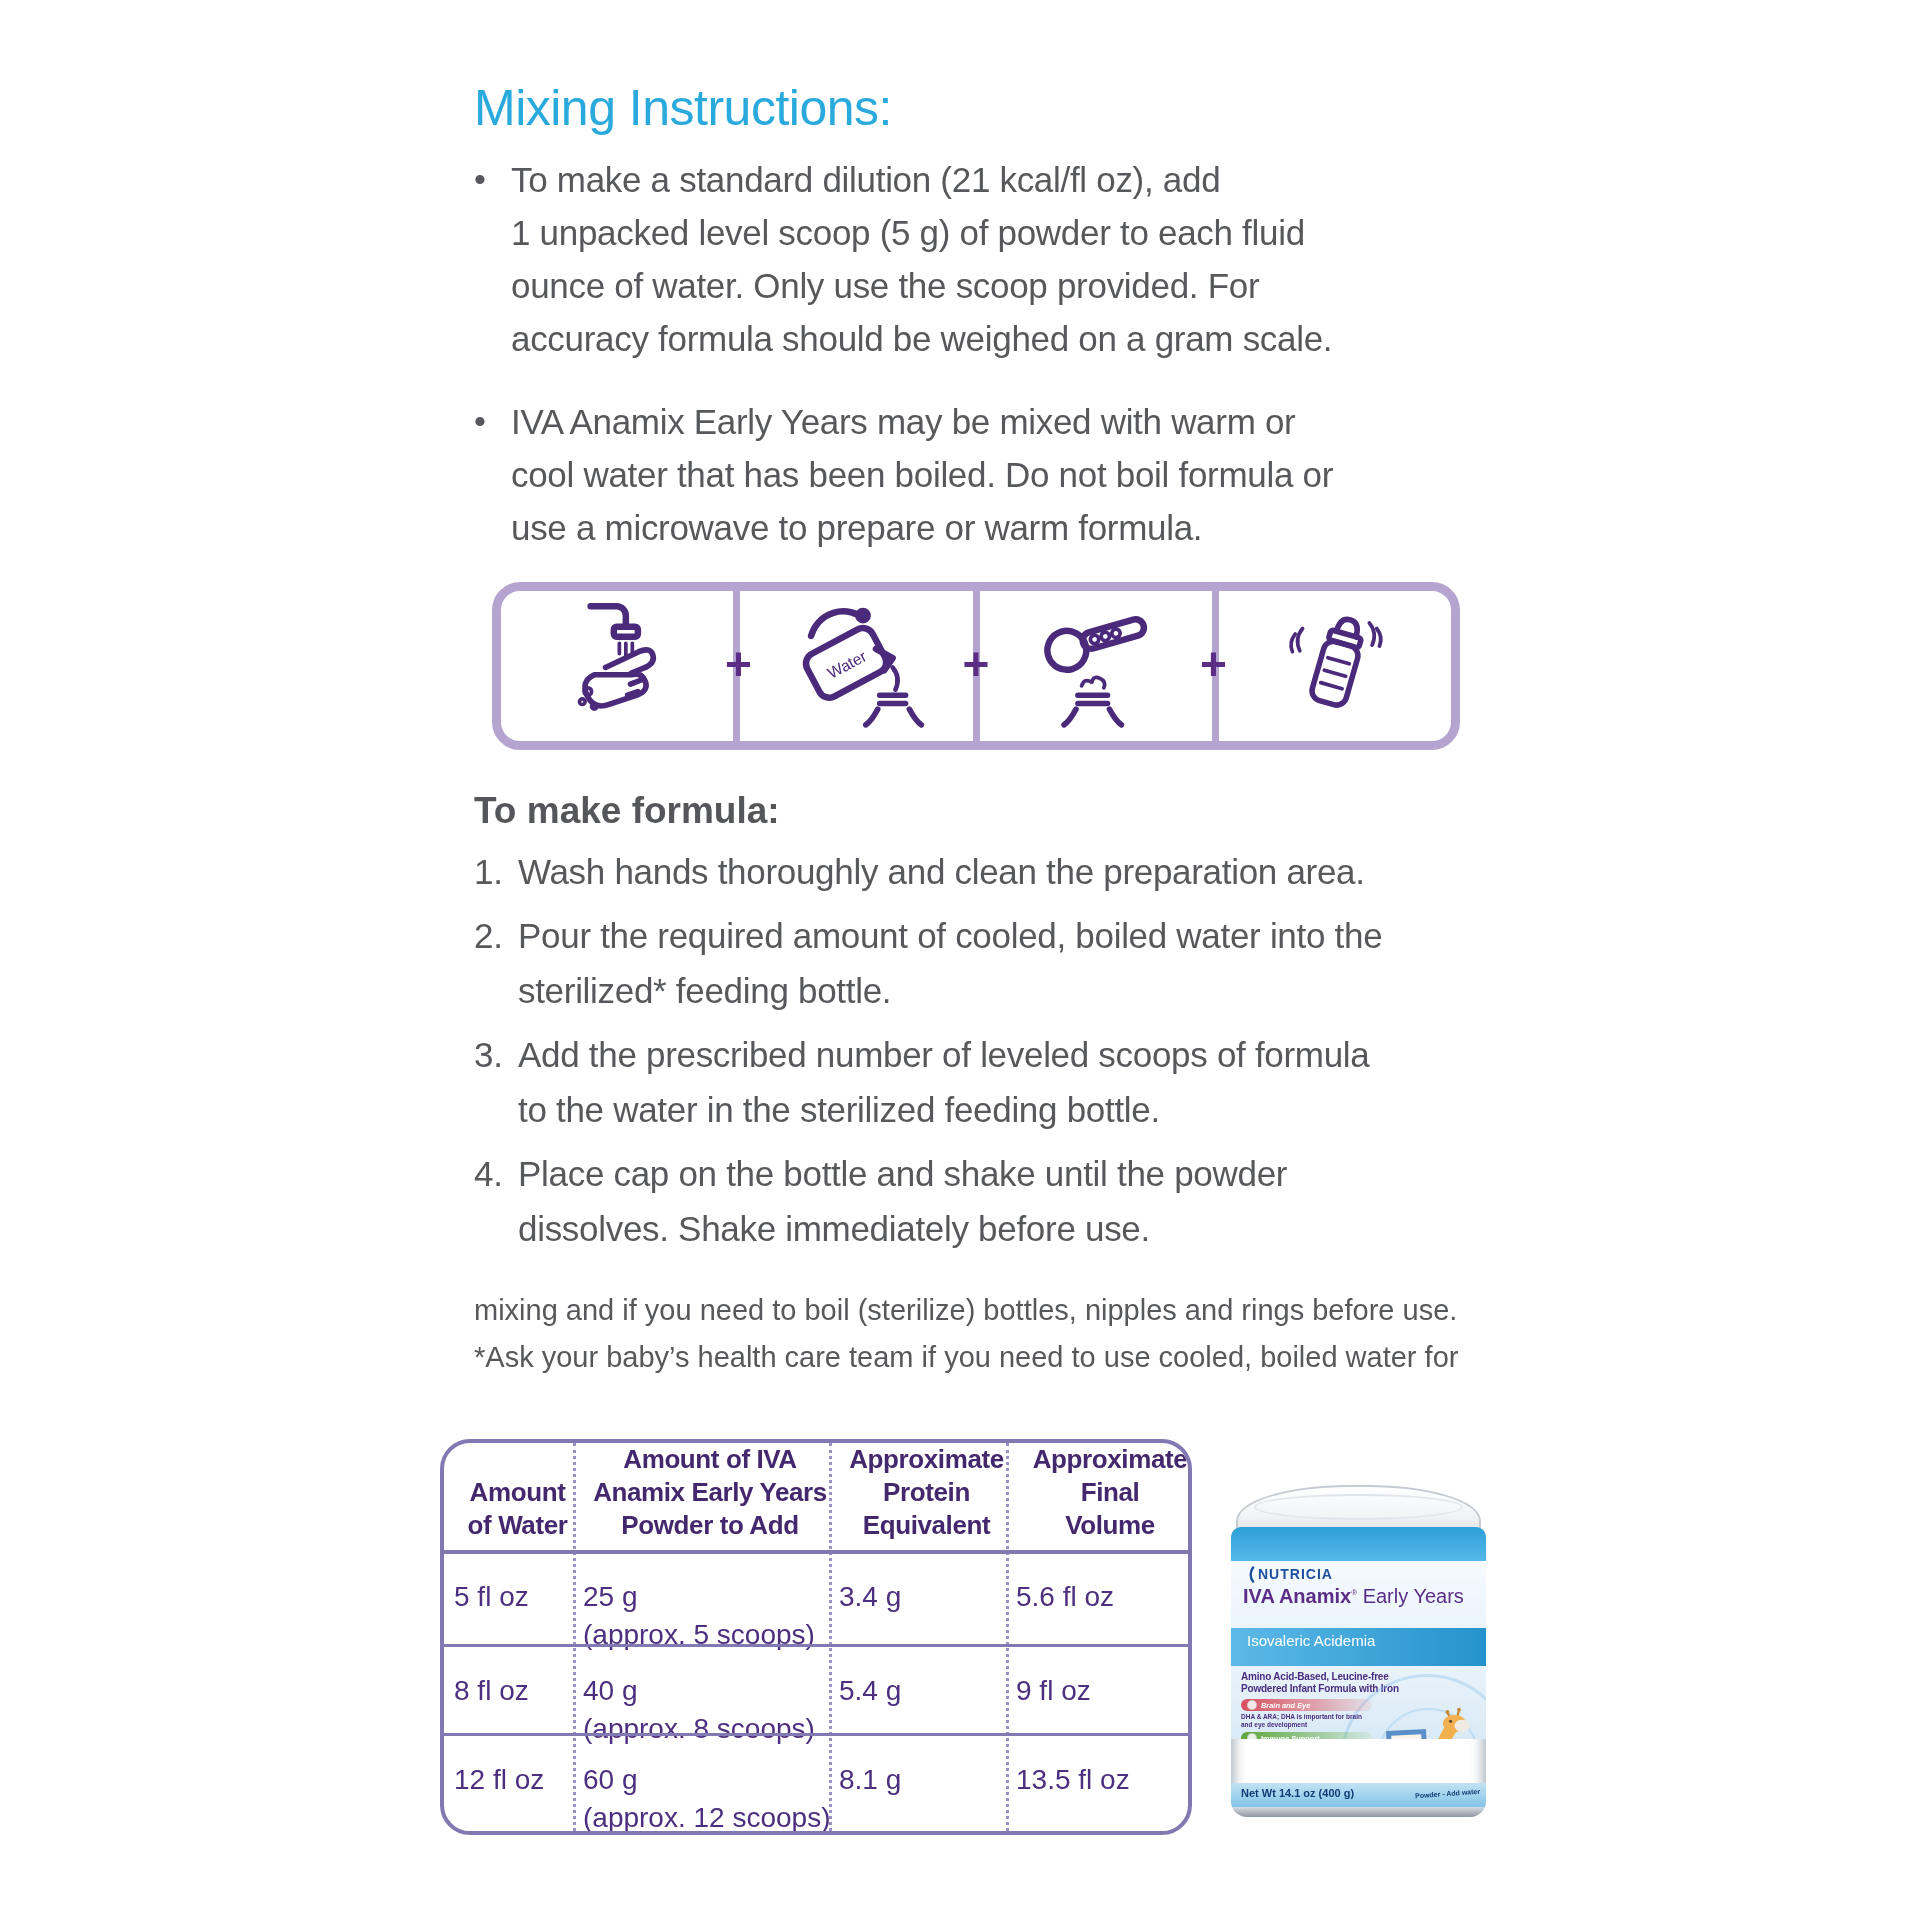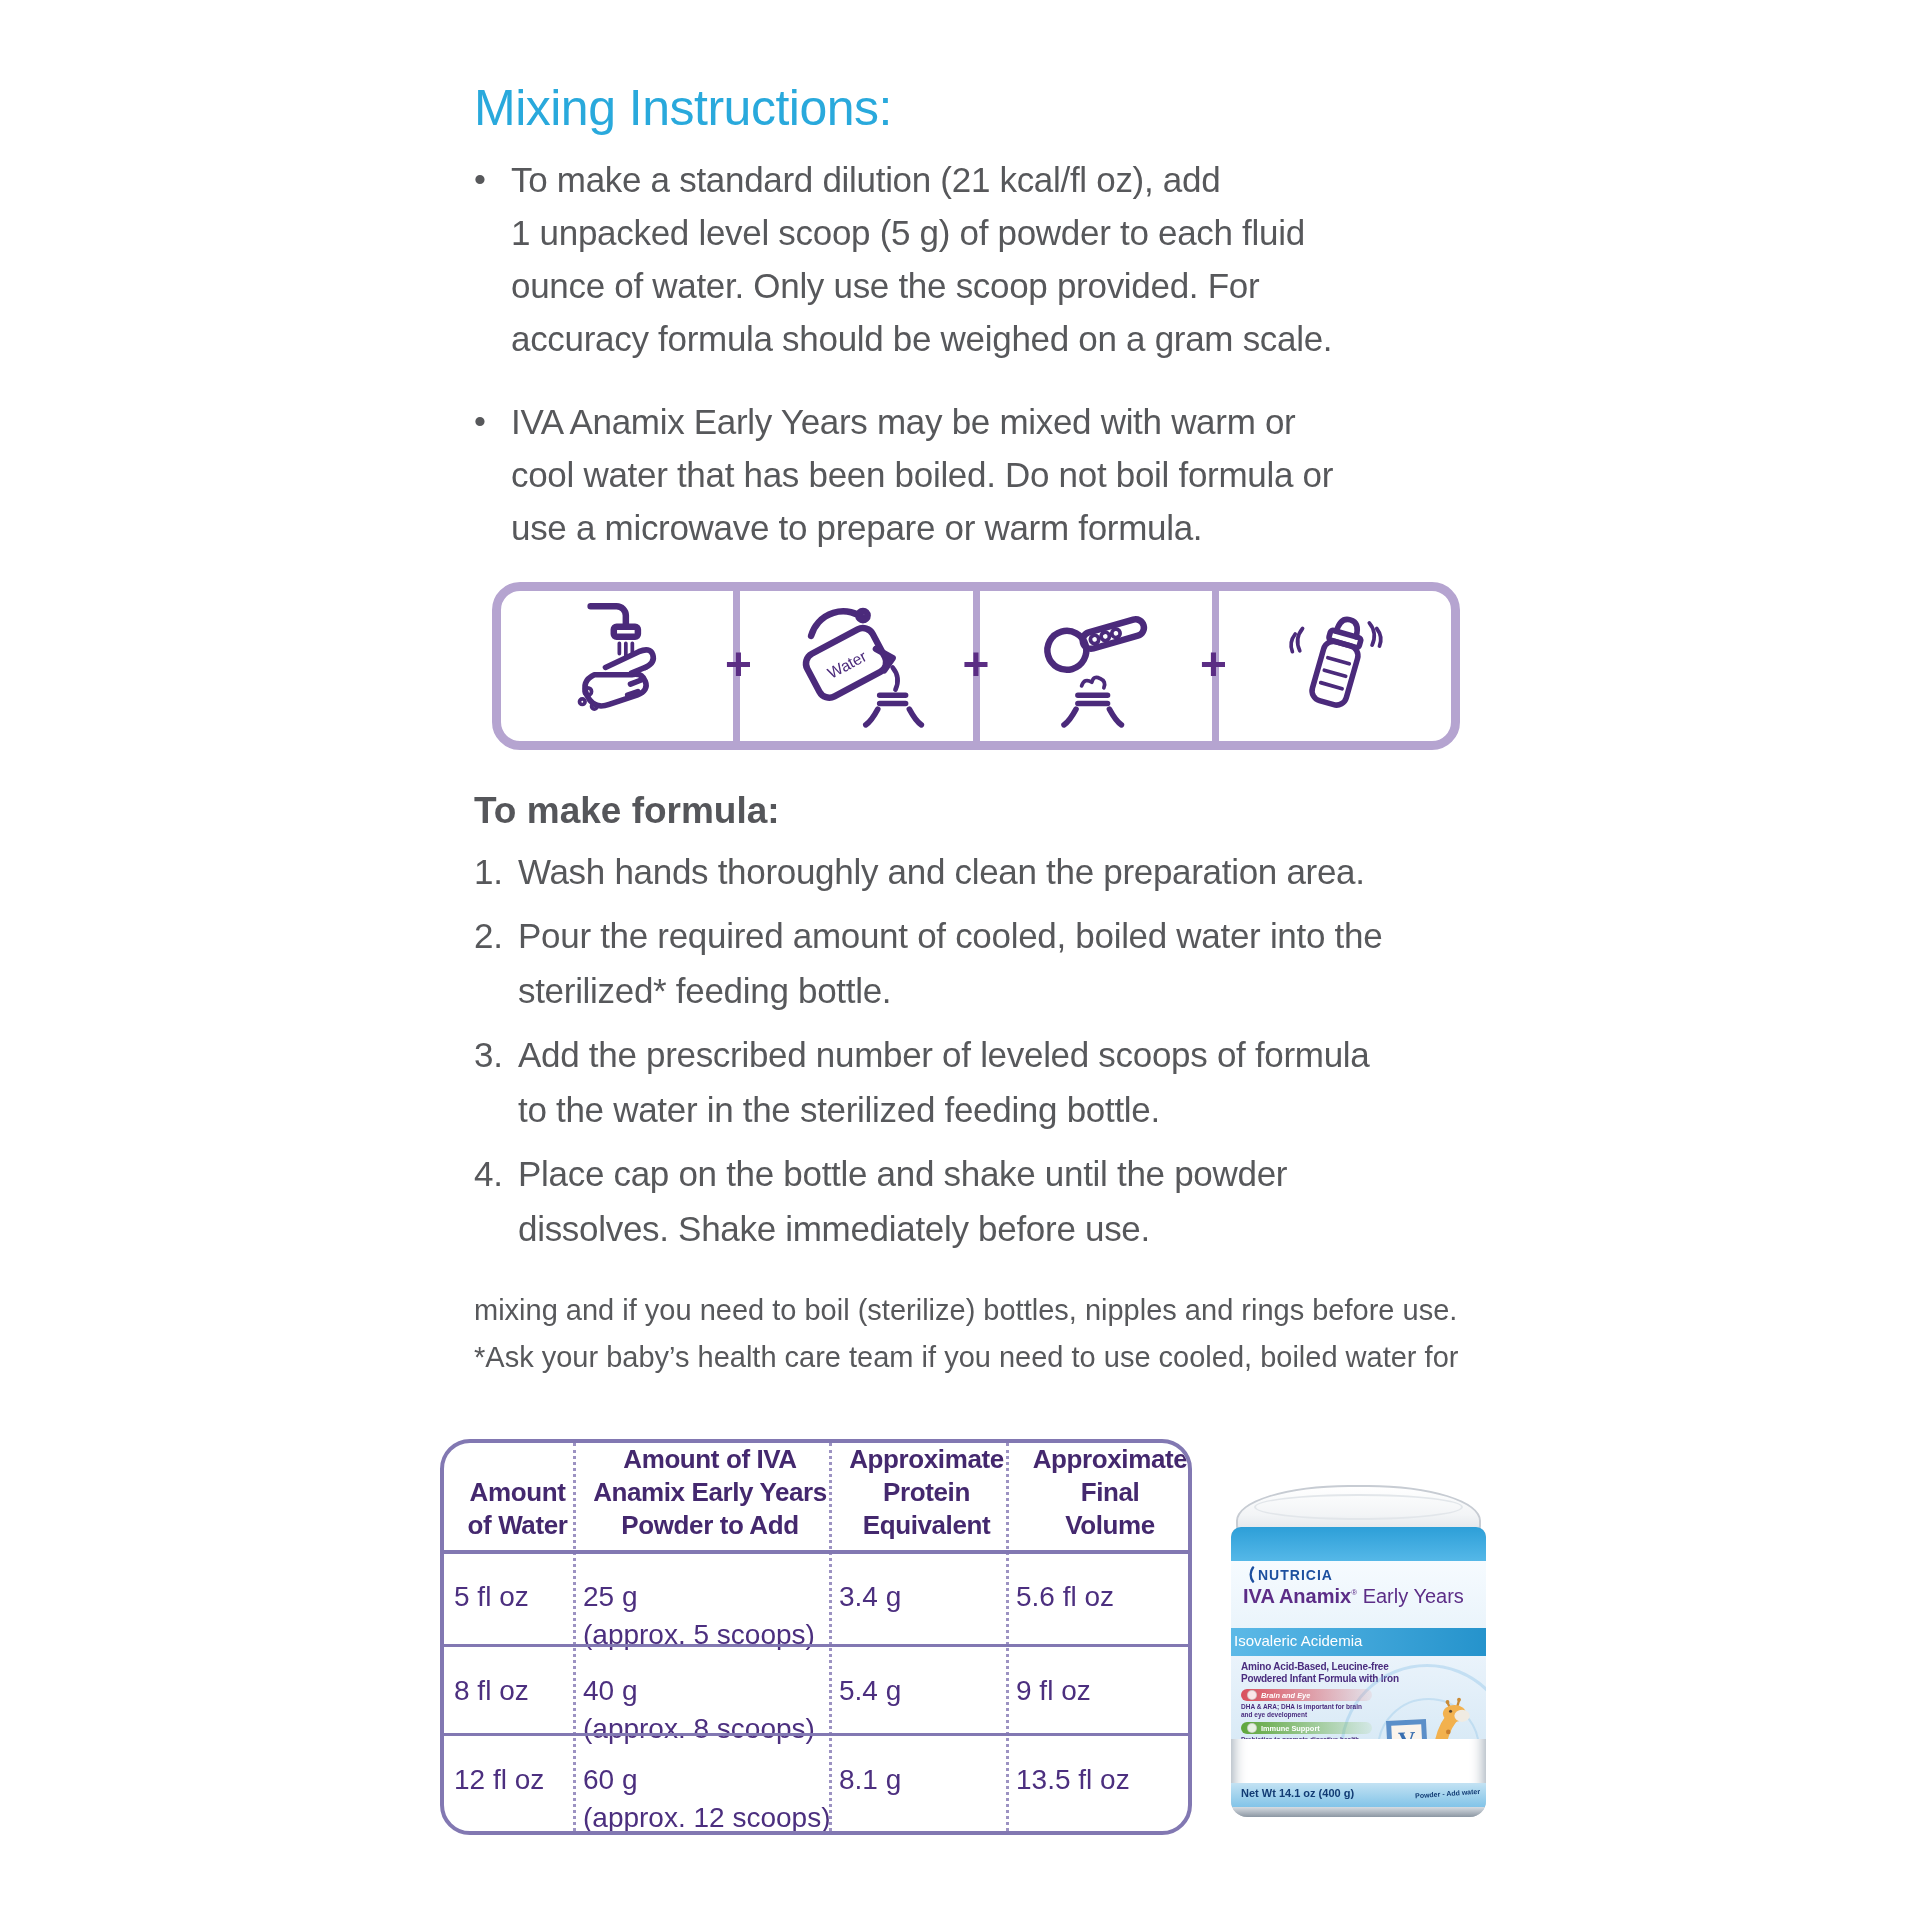--- a/index.html
+++ b/index.html
@@ -67,27 +67,27 @@
            border-radius:46% 46% 12px 12px / 70% 70% 10px 10px;}
   .can-lid::after{content:"";position:absolute;left:16px;right:16px;top:7px;height:22px;
            border:2px solid #e2e6ea;border-radius:50%;}
   .can-body{position:absolute;left:0;right:0;top:42px;bottom:0;border-radius:10px 10px 16px 16px;
            overflow:hidden;display:flex;flex-direction:column;
            box-shadow:inset 10px 0 14px -8px #9aa6b2, inset -10px 0 14px -8px #9aa6b2;
            background:#fff;}
   .band-blue{height:34px;background:linear-gradient(180deg,#2d9fd8,#55b8e8);}
   .label-white{height:67px;background:linear-gradient(180deg,#f6fbff,#eaf4fb);
                padding:5px 12px 0;box-sizing:border-box;}
-  .nutricia{display:flex;align-items:center;gap:3px;color:#1C4F9F;font-weight:700;
+  .nutricia{display:flex;gap:3px;color:#1C4F9F;font-weight:700;
             font-size:14px;letter-spacing:1px;}
   .product{margin-top:2px;color:#5C2D87;font-size:20px;white-space:nowrap;}
   .product .pb{font-weight:800;}
   .product .reg{font-size:8px;vertical-align:super;}
-  .band-cond{height:28px;background:linear-gradient(90deg,#5cb9e7,#2593cc);
-             color:#ffffff;font-size:15px;line-height:26px;padding:0 3px;}
+  .band-cond{height:38px;background:linear-gradient(90deg,#5cb9e7,#2593cc);
+             color:#ffffff;font-size:15px;line-height:26px;padding:0 16px;}
   .body-zone{position:relative;flex:1;background:linear-gradient(180deg,#eaf3fb,#d9eaf6);
              padding:5px 10px;box-sizing:border-box;overflow:hidden;}
   .swirl{position:absolute;right:-28px;top:8px;width:168px;height:168px;border-radius:50%;
          border:3px solid rgba(130,190,230,.35);}
   .swirl2{position:absolute;right:6px;top:42px;width:99px;height:99px;border-radius:50%;
          border:2px solid rgba(130,190,230,.3);}
   .desc .ln{display:block;font-size:10px;line-height:12px;font-weight:700;color:#4A2C7E;
             white-space:nowrap;letter-spacing:-0.2px;}
   .featcol{position:relative;width:131px;margin-top:4px;}
   .ribbon{display:flex;align-items:center;gap:4px;height:12px;border-radius:7px;

